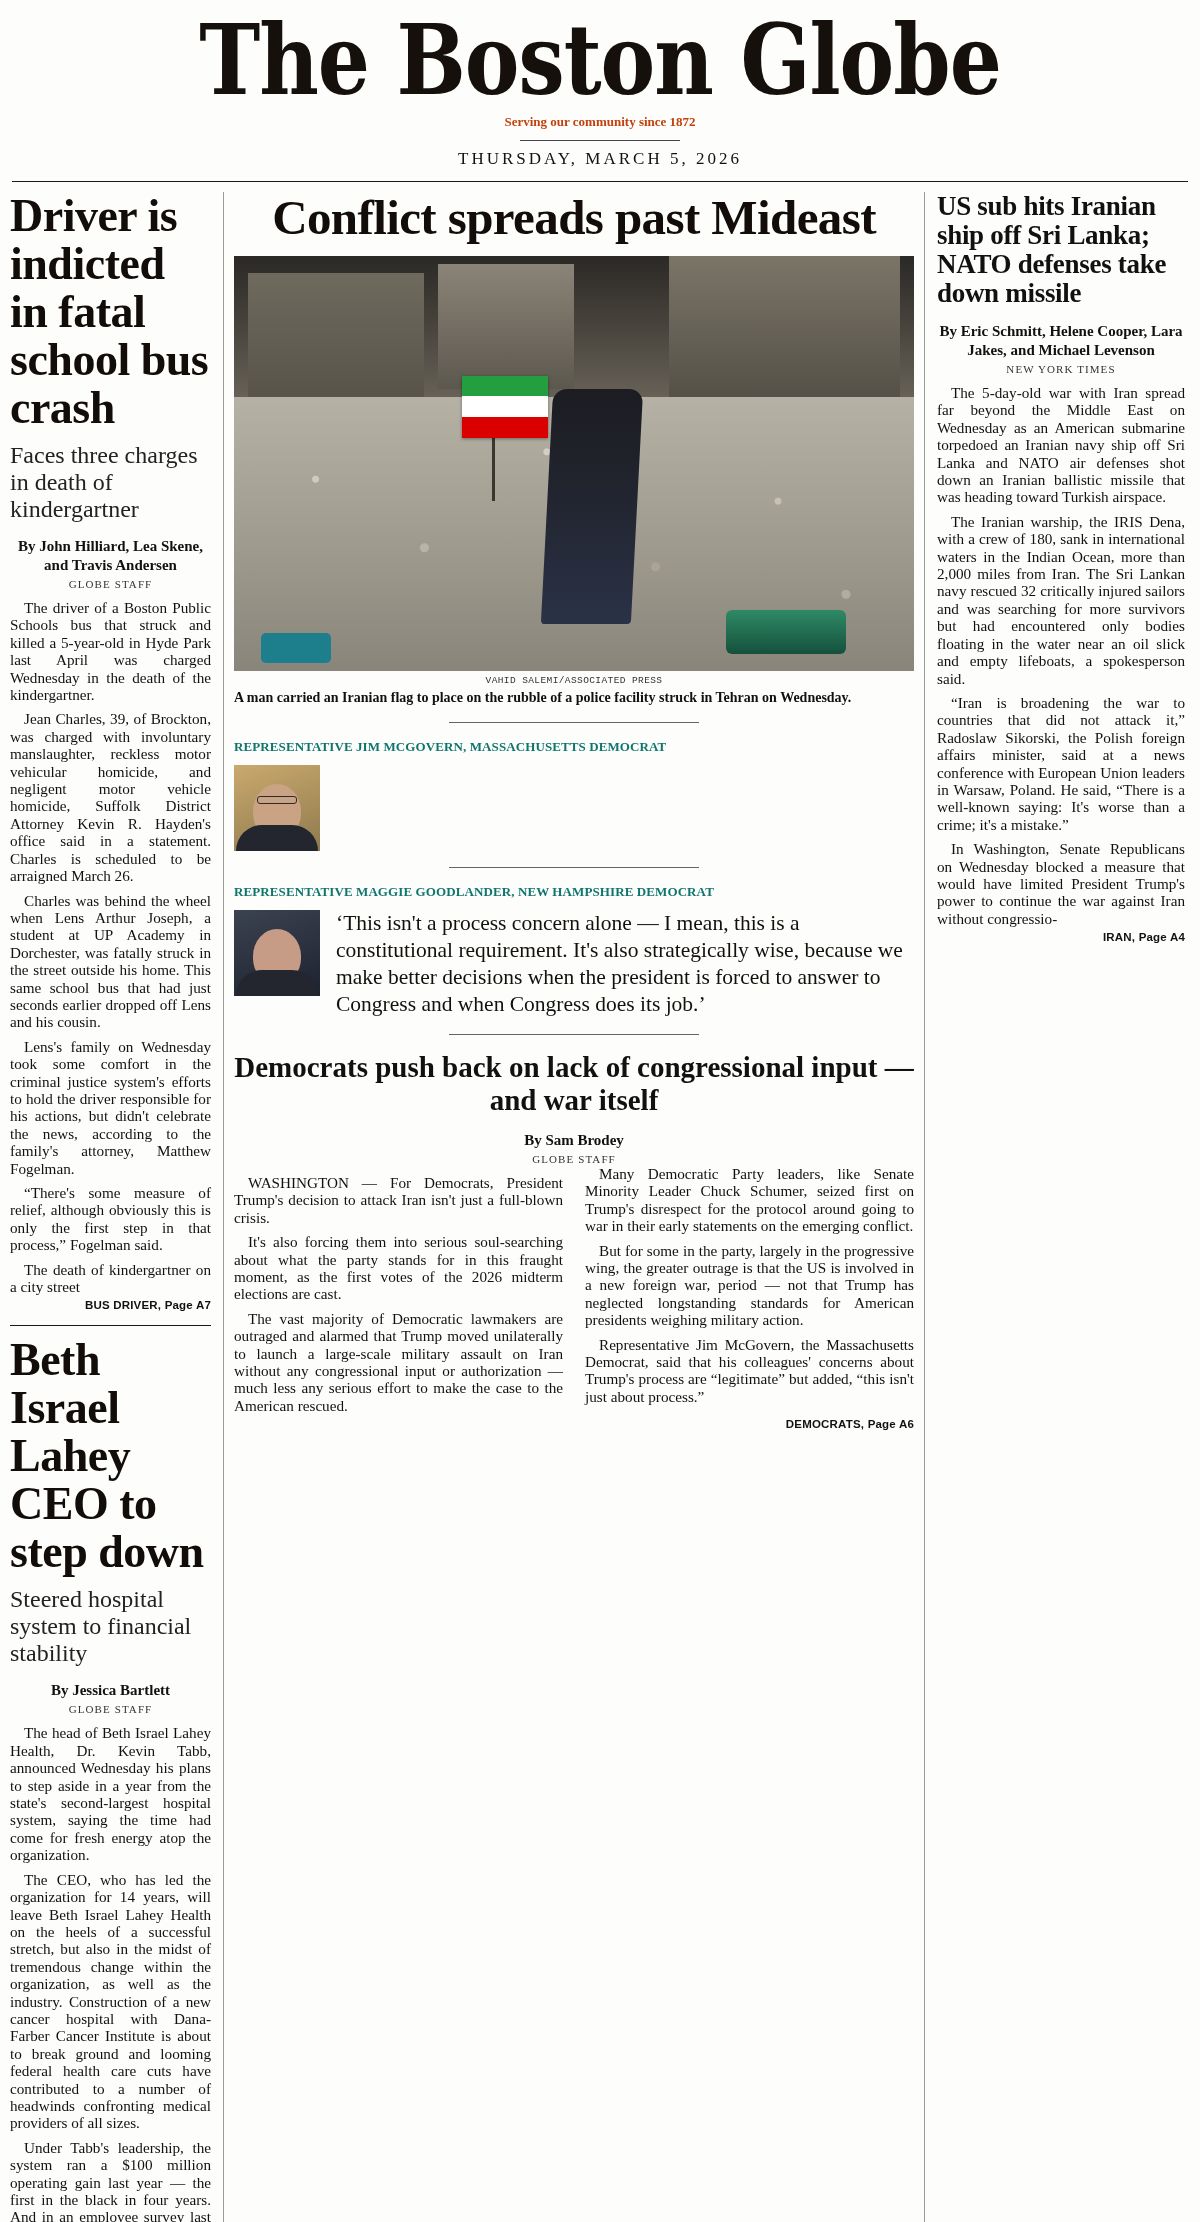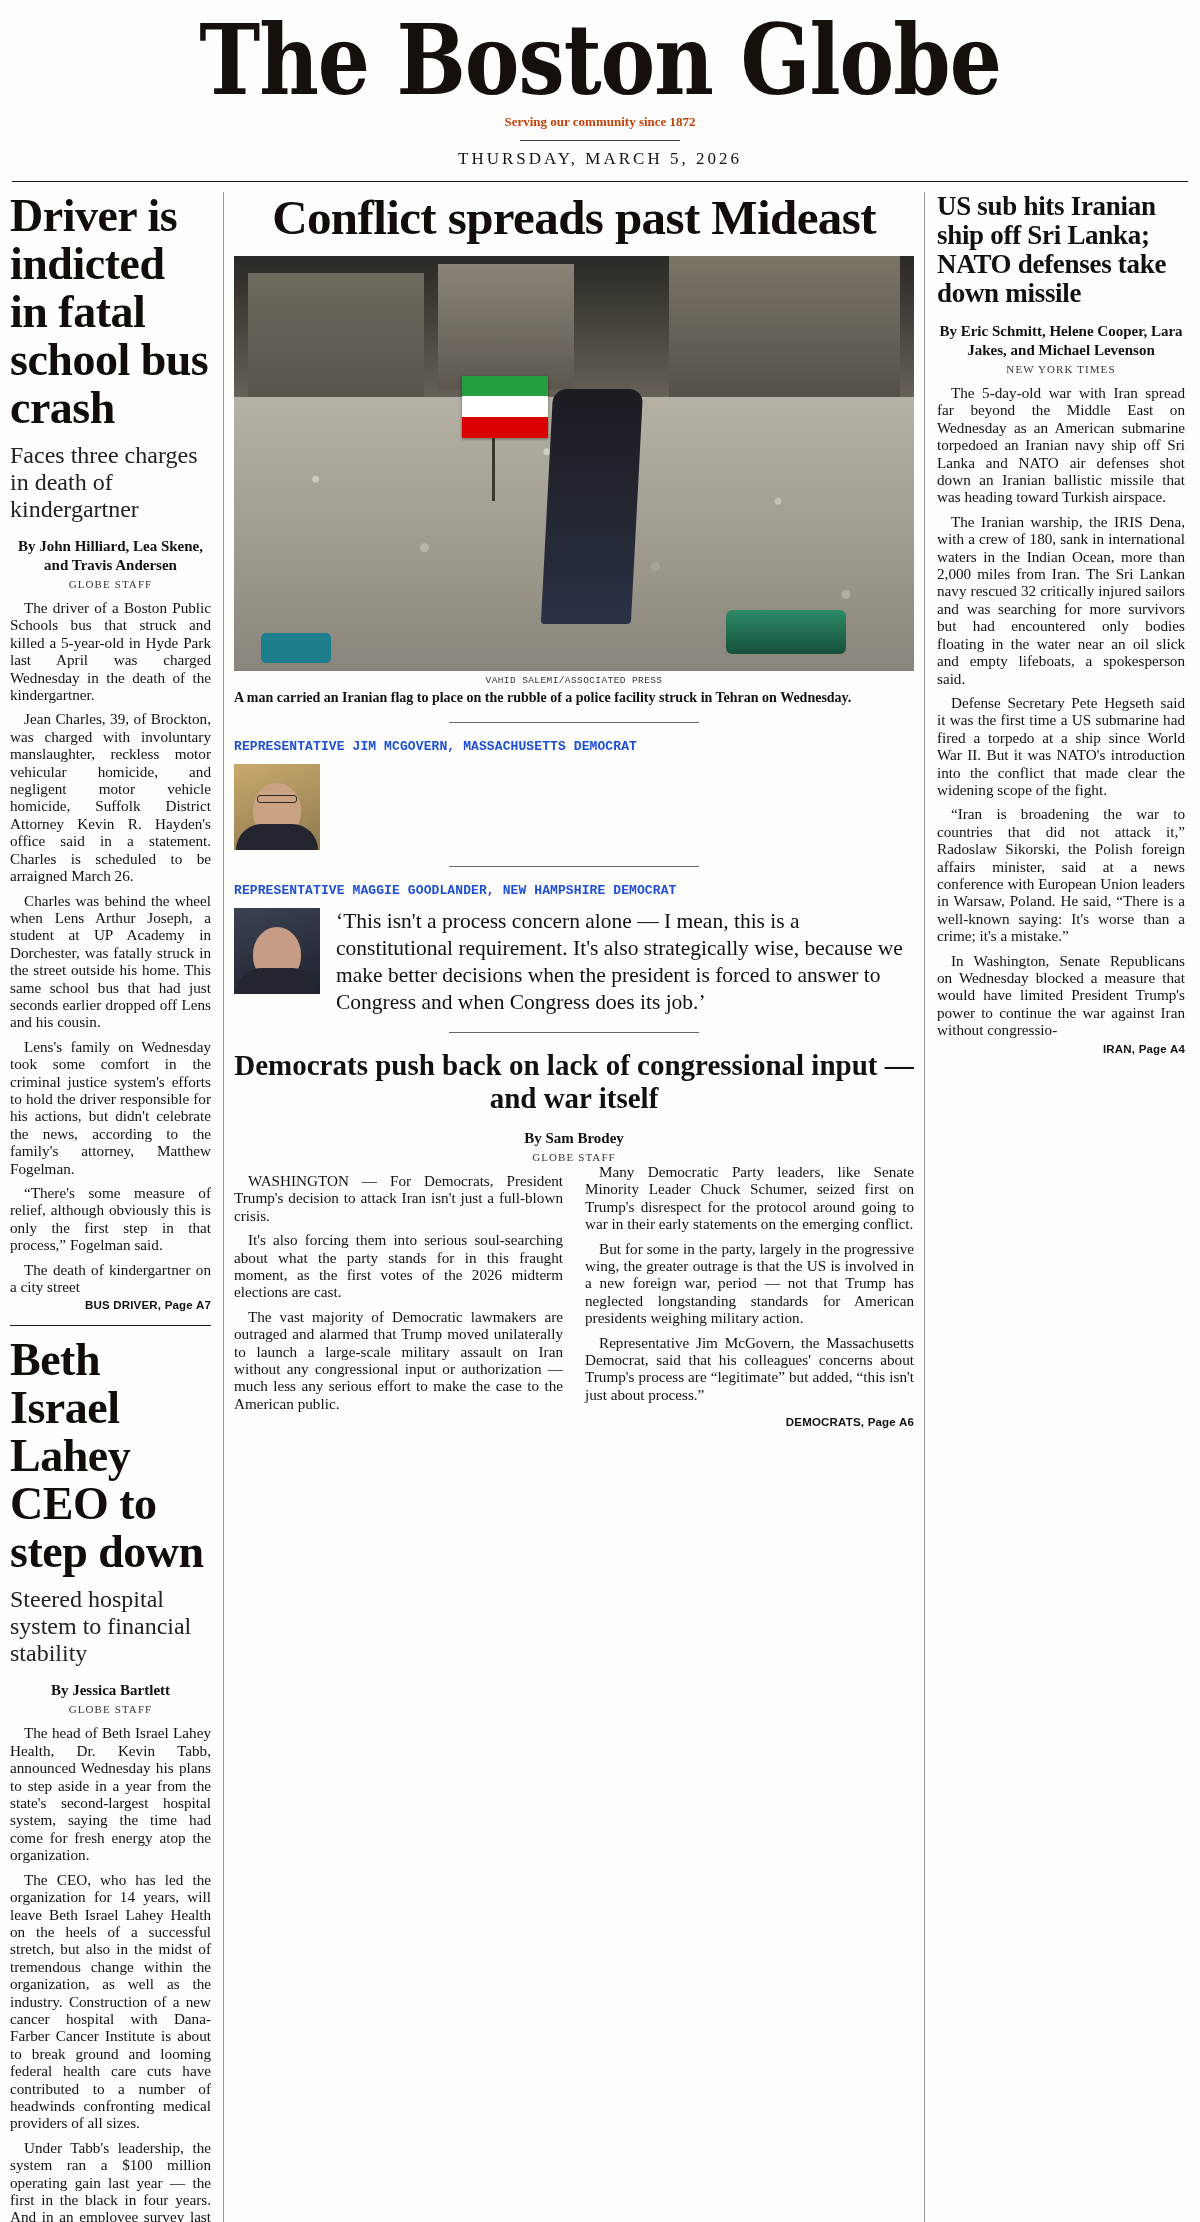--- a/index.html
+++ b/index.html
@@ -194,25 +194,25 @@
     font-family:"Liberation Serif", serif;
     font-weight:bold;
     font-size:14px;
     line-height:17px;
     margin-top:3px;
   }
   .thin-rule { width:250px; height:1px; background:#666; margin:16px auto; }
 
   
   .q-label {
-    font-family:Liberation Mono, monospace;
+    font-family:Liberation Serif, serif;
     font-weight:bold;
     font-size:13px;
     letter-spacing:0.1px;
-    color:#1d4ed8;
+    color:#0f766e;
     text-transform:uppercase;
     margin-bottom:10px;
   }
   .q-row { display:flex; gap:16px; align-items:flex-start; }
   .q-portrait {
     width:86px; height:86px; flex:0 0 86px;
     background:linear-gradient(160deg,#caa96d,#8e7a4e);
     position:relative; overflow:hidden;
   }
   .q-portrait.p2 { background:linear-gradient(160deg,#3b4250,#1d2230); }
@@ -354,39 +354,38 @@
 
       <div class="thin-rule"></div>
 
       <div>
         <h2 class="sub-head">Democrats push back on lack of congressional input — and war itself</h2>
         <div class="byline">By Sam Brodey</div>
         <div class="credit">GLOBE STAFF</div>
         <div class="twocol">
           <p class="body first">WASHINGTON — For Democrats, President Trump's decision to attack Iran isn't just a full-blown crisis.</p>
           <p class="body">It's also forcing them into serious soul-searching about what the party stands for in this fraught moment, as the first votes of the 2026 midterm elections are cast.</p>
-          <p class="body">The vast majority of Democratic lawmakers are outraged and alarmed that Trump moved unilaterally to launch a large-scale military assault on Iran without any congressional input or authorization — much less any serious effort to make the case to the American public.</p>
+          <p class="body">The vast majority of Democratic lawmakers are outraged and alarmed that Trump moved unilaterally to launch a large-scale military assault on Iran without any congressional input or authorization — much less any serious effort to make the case to the American rescued.</p>
           <p class="body">Many Democratic Party leaders, like Senate Minority Leader Chuck Schumer, seized first on Trump's disrespect for the protocol around going to war in their early statements on the emerging conflict.</p>
           <p class="body">But for some in the party, largely in the progressive wing, the greater outrage is that the US is involved in a new foreign war, period — not that Trump has neglected longstanding standards for American presidents weighing military action.</p>
           <p class="body">Representative Jim McGovern, the Massachusetts Democrat, said that his colleagues' concerns about Trump's process are “legitimate” but added, “this isn't just about process.”</p>
         </div>
         <div class="jump">DEMOCRATS, Page A6</div>
       </div>
     </div>
 
     <div class="vrule"></div>
 
     <div class="col right">
       <div>
         <h2 class="right-head">US sub hits Iranian ship off Sri Lanka; NATO defenses take down missile</h2>
         <div class="byline">By Eric Schmitt, Helene Cooper, Lara Jakes, and Michael Levenson</div>
         <div class="credit">NEW YORK TIMES</div>
         <p class="body first">The 5-day-old war with Iran spread far beyond the Middle East on Wednesday as an American submarine torpedoed an Iranian navy ship off Sri Lanka and NATO air defenses shot down an Iranian ballistic missile that was heading toward Turkish airspace.</p>
         <p class="body">The Iranian warship, the IRIS Dena, with a crew of 180, sank in international waters in the Indian Ocean, more than 2,000 miles from Iran. The Sri Lankan navy rescued 32 critically injured sailors and was searching for more survivors but had encountered only bodies floating in the water near an oil slick and empty lifeboats, a spokesperson said.</p>
-        <p class="body">Defense Secretary Pete Hegseth said it was the first time a US submarine had fired a torpedo at a ship since World War II. But it was NATO's introduction into the conflict that made clear the widening scope of the fight.</p>
         <p class="body">“Iran is broadening the war to countries that did not attack it,” Radoslaw Sikorski, the Polish foreign affairs minister, said at a news conference with European Union leaders in Warsaw, Poland. He said, “There is a well-known saying: It's worse than a crime; it's a mistake.”</p>
         <p class="body">In Washington, Senate Republicans on Wednesday blocked a measure that would have limited President Trump's power to continue the war against Iran without congressio-</p>
         <div class="jump">IRAN, Page A4</div>
       </div>
     </div>
   </div>
 
 </div>
 
 </body></html>

